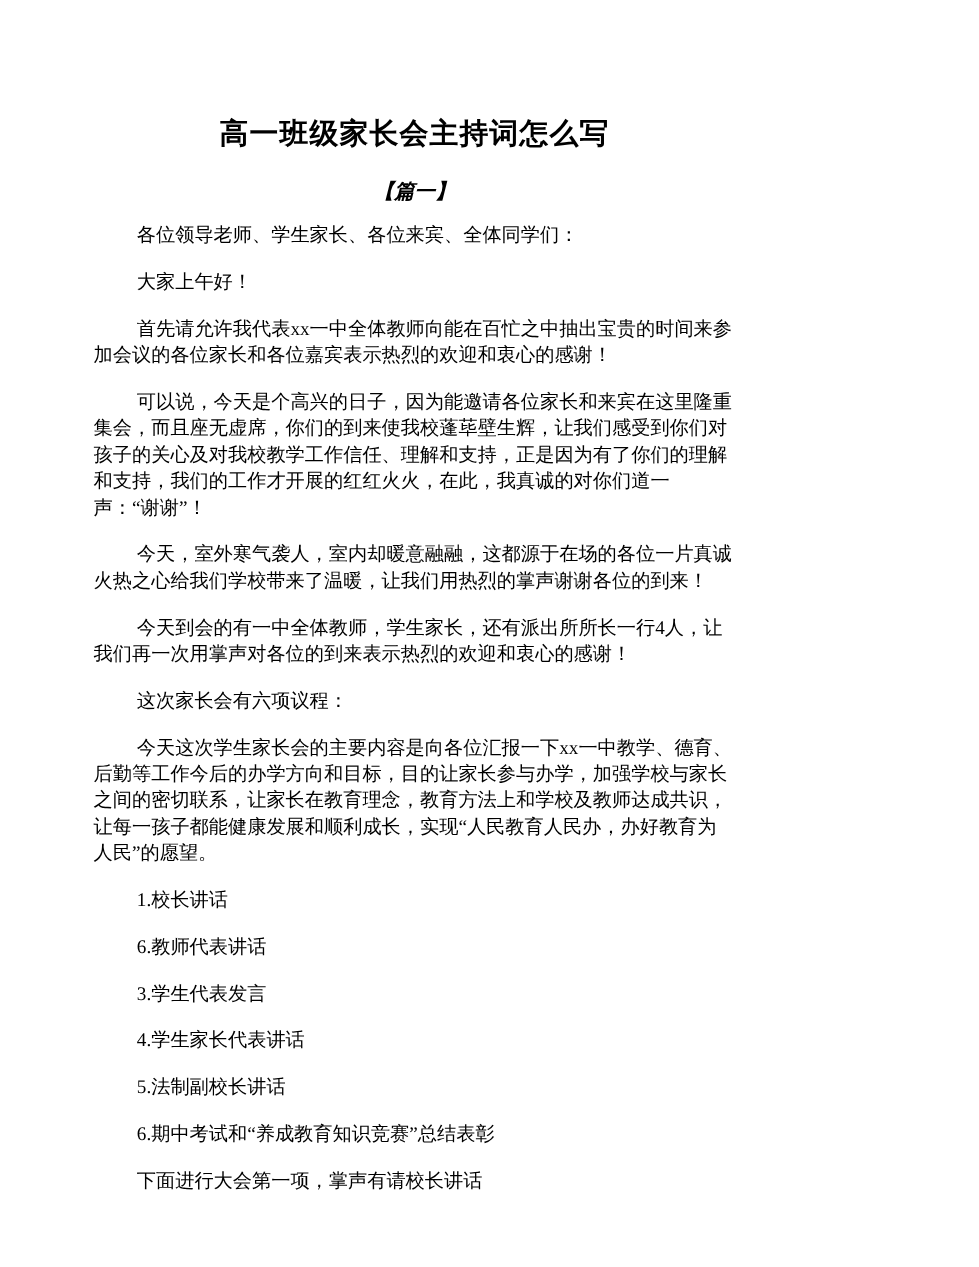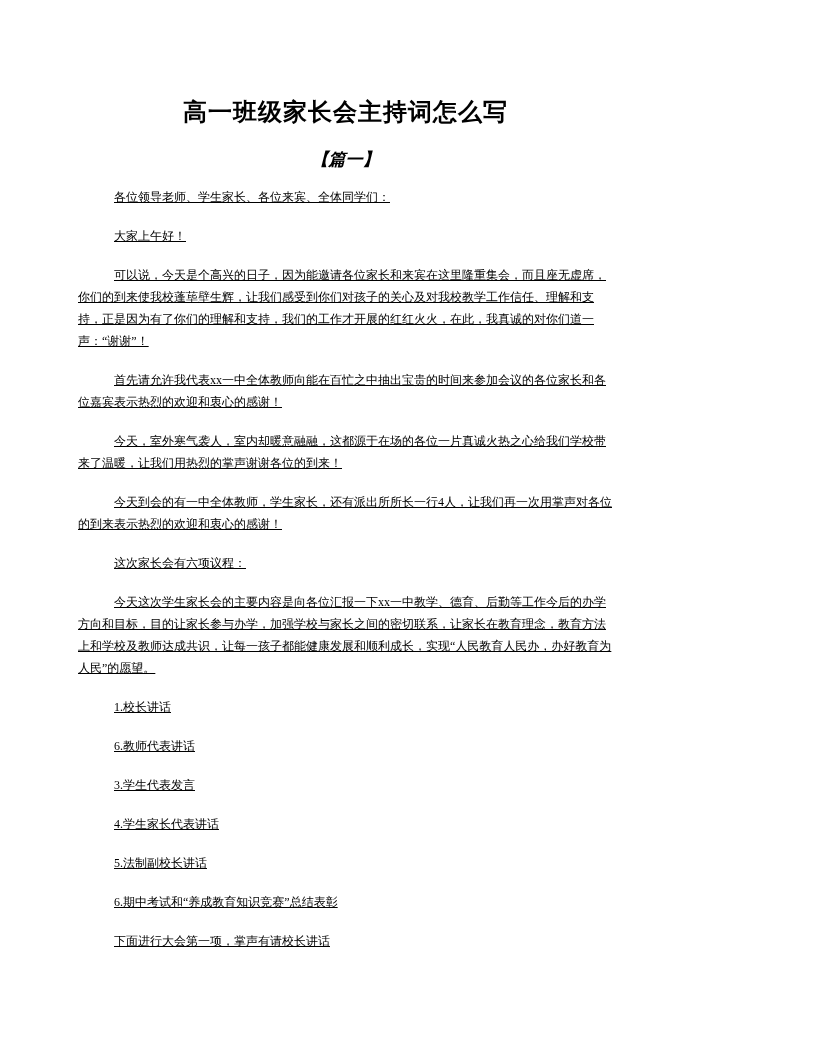--- a/index.html
+++ b/index.html
@@ -35,46 +35,45 @@
     line-height: 24px;
     font-weight: bold;
     text-align: center;
     font-style: italic;
   }
   .content {
     margin-top: 14px;
   }
   .para {
     margin: 0 0 17px 0;
-    font-size: 12px;
+    font-size: 16px;
     line-height: 22px;
     text-indent: 36px;
     text-align: left;
     font-weight: normal;
-    text-decoration: underline;
   }
 </style>
 </head>
 <body>
 
 <div class="page">
 
   <h1 class="doc-title">高一班级家长会主持词怎么写</h1>
 
   <h2 class="section-heading">【篇一】</h2>
 
   <div class="content">
 
     <p class="para">各位领导老师、学生家长、各位来宾、全体同学们：</p>
 
     <p class="para">大家上午好！</p>
 
+    <p class="para">首先请允许我代表xx一中全体教师向能在百忙之中抽出宝贵的时间来参加会议的各位家长和各位嘉宾表示热烈的欢迎和衷心的感谢！</p>
+
     <p class="para">可以说，今天是个高兴的日子，因为能邀请各位家长和来宾在这里隆重集会，而且座无虚席，你们的到来使我校蓬荜壁生辉，让我们感受到你们对孩子的关心及对我校教学工作信任、理解和支持，正是因为有了你们的理解和支持，我们的工作才开展的红红火火，在此，我真诚的对你们道一声：“谢谢”！</p>
-
-    <p class="para">首先请允许我代表xx一中全体教师向能在百忙之中抽出宝贵的时间来参加会议的各位家长和各位嘉宾表示热烈的欢迎和衷心的感谢！</p>
 
     <p class="para">今天，室外寒气袭人，室内却暖意融融，这都源于在场的各位一片真诚火热之心给我们学校带来了温暖，让我们用热烈的掌声谢谢各位的到来！</p>
 
     <p class="para">今天到会的有一中全体教师，学生家长，还有派出所所长一行4人，让我们再一次用掌声对各位的到来表示热烈的欢迎和衷心的感谢！</p>
 
     <p class="para">这次家长会有六项议程：</p>
 
     <p class="para">今天这次学生家长会的主要内容是向各位汇报一下xx一中教学、德育、后勤等工作今后的办学方向和目标，目的让家长参与办学，加强学校与家长之间的密切联系，让家长在教育理念，教育方法上和学校及教师达成共识，让每一孩子都能健康发展和顺利成长，实现“人民教育人民办，办好教育为人民”的愿望。</p>
 
     <p class="para">1.校长讲话</p>

